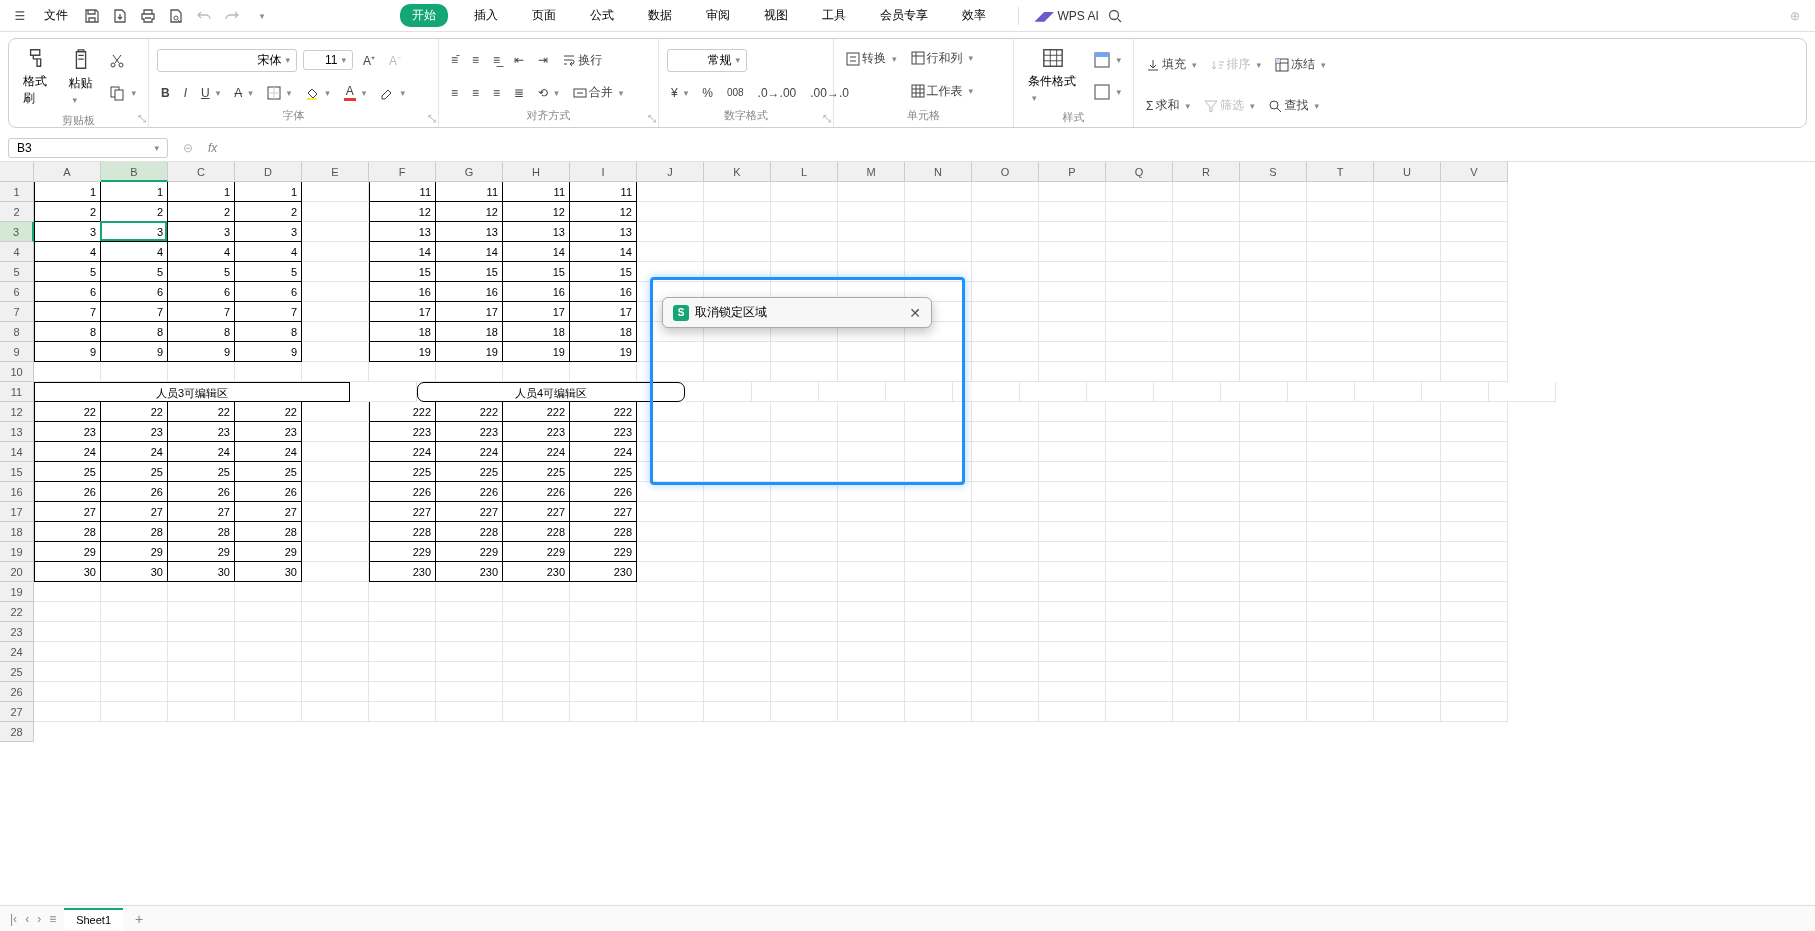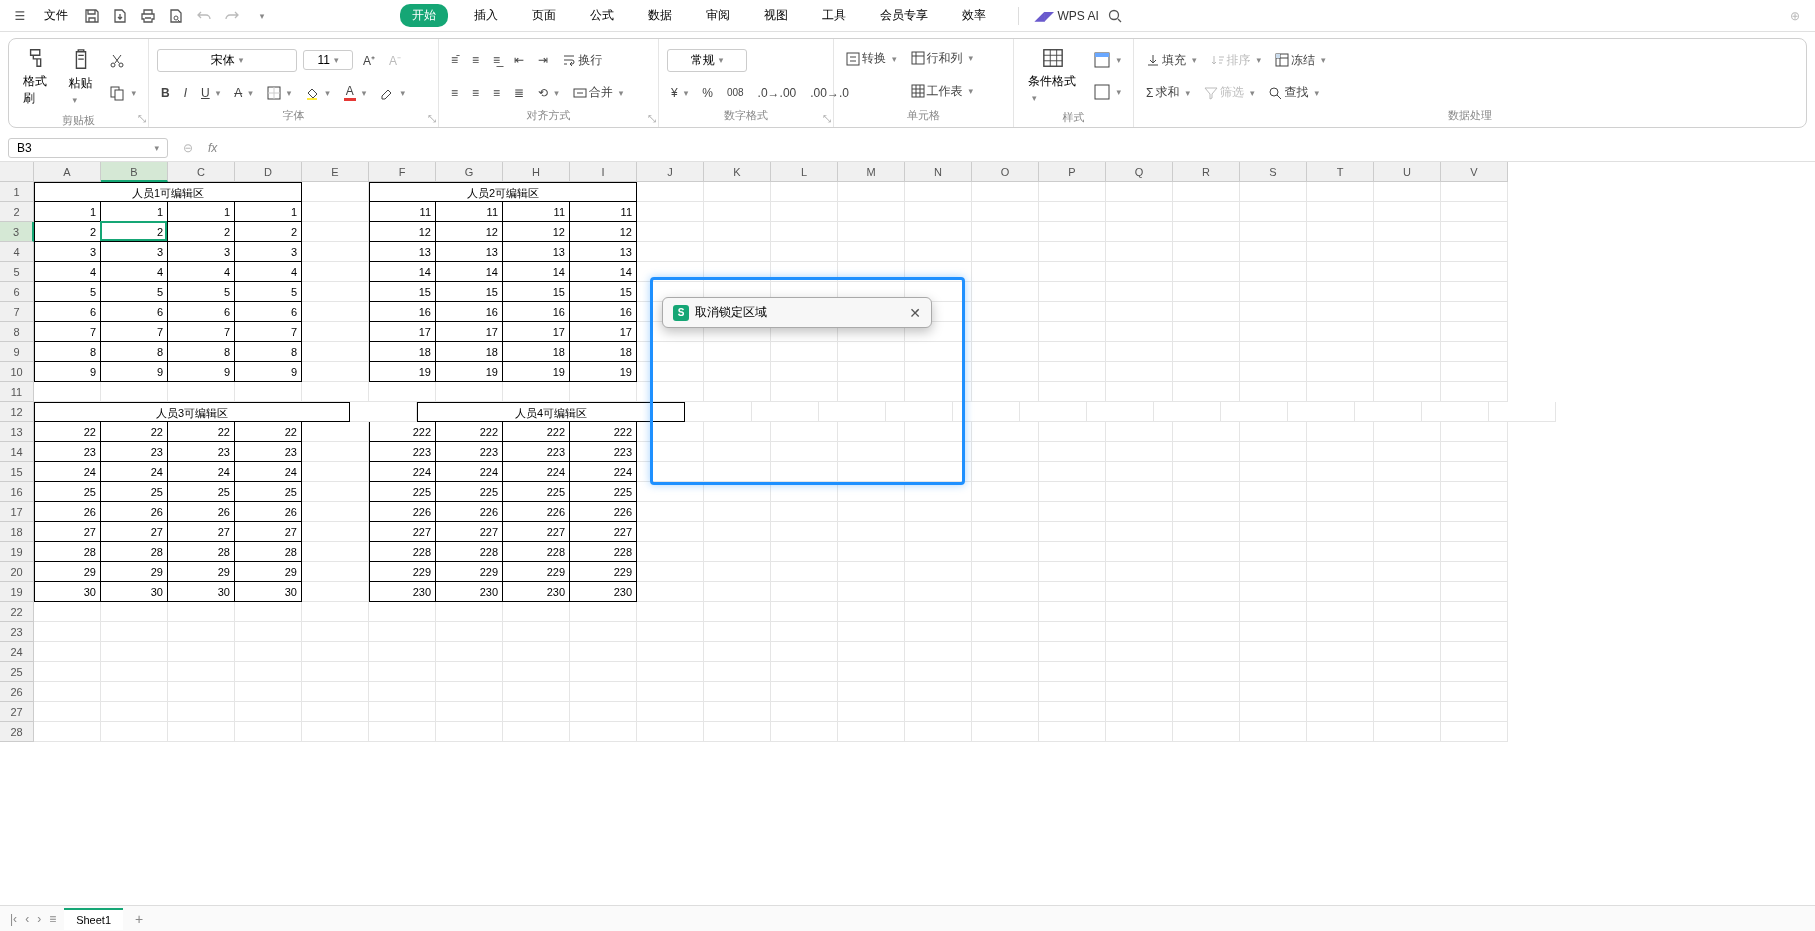--- a/index.html
+++ b/index.html
@@ -13,21 +13,21 @@
 .wps-ai-icon { color: #6a5acd; font-weight: bold; }
 .ribbon { display: flex; height: 90px; border: 1px solid #d0d0d0; border-radius: 8px; margin: 6px 8px; }
 .ribbon-group { display: flex; flex-direction: column; padding: 4px 8px; border-right: 1px solid #e5e5e5; position: relative; }
 .ribbon-group:last-child { border-right: none; }
 .ribbon-group-label { text-align: center; font-size: 11px; color: #888; margin-top: auto; padding-top: 2px; }
 .ribbon-row { display: flex; align-items: center; gap: 6px; flex: 1; }
 .ribbon-col { display: flex; flex-direction: column; gap: 12px; justify-content: space-between; }
 .ribbon-item { display: flex; align-items: center; gap: 2px; padding: 2px 4px; cursor: pointer; color: #444; font-size: 12px; white-space: nowrap; }
 .ribbon-item.disabled { color: #bbb; }
 .ribbon-big { display: flex; flex-direction: column; align-items: center; gap: 4px; padding: 4px 6px; cursor: pointer; }
-.select-box { border: 1px solid #ccc; border-radius: 3px; padding: 2px 6px; display: flex; align-items: center; justify-content: center; background: #fff; }
+.select-box { border: 1px solid #ccc; border-radius: 3px; padding: 2px 6px; display: flex; align-items: center; justify-content: flex-end; background: #fff; }
 .chev { font-size: 9px; color: #888; margin-left: 4px; }
 .expand-corner { position: absolute; right: 2px; bottom: 2px; font-size: 10px; color: #999; cursor: pointer; }
 .name-fx-bar { display: flex; align-items: center; height: 28px; padding: 0 8px; gap: 8px; border-bottom: 1px solid #e0e0e0; }
 .name-box { width: 160px; border: 1px solid #ccc; border-radius: 3px; padding: 2px 8px; display: flex; justify-content: space-between; align-items: center; }
 .fx-box { flex: 1; display: flex; align-items: center; gap: 8px; }
 .fx-label { font-style: italic; color: #888; }
 .sheet-area { position: relative; overflow: hidden; }
 .col-headers { display: flex; height: 20px; }
 .corner-cell { width: 34px; background: #f0f0f0; border-right: 1px solid #ccc; border-bottom: 1px solid #ccc; }
 .col-header { background: #f0f0f0; border-right: 1px solid #ccc; border-bottom: 1px solid #ccc; text-align: center; line-height: 20px; color: #555; font-size: 11px; }
@@ -388,21 +388,20 @@
         <span class="ribbon-item">
             <svg width="14" height="14" viewBox="0 0 14 14">
               <circle cx="6" cy="6" r="4" fill="none" stroke="#444"></circle>
               <path stroke="#444" d="M9 9l4 4"></path>
             </svg> 
             <span>查找</span>
             <span class="chev">▾</span>
           </span>
       </div>
     </div>
-    <div class="ribbon-group-label">数据处理</div>
   </div>
 </div>
 
 <div class="name-fx-bar">
   <div class="name-box">
       <span>B3</span>
       <span class="chev">▾</span>
     </div>
   <div class="fx-box">
     <span class="icon-btn" style="color:#bbb">⊖</span>
@@ -463,38 +462,20 @@
         <div class="row-header">22</div>
         <div class="row-header">23</div>
         <div class="row-header">24</div>
         <div class="row-header">25</div>
         <div class="row-header">26</div>
         <div class="row-header">27</div>
         <div class="row-header">28</div>
       </div>
     <div class="cells" id="cells">
         <div class="cell-row">
-          <div class="cell title b-b b-r b-l b-t" style="width: 268px;">人员1可编辑区</div>
-          <div class="cell" style="width: 67px;"></div>
-          <div class="cell title b-b b-r b-l b-t" style="width: 268px;">人员2可编辑区</div>
-          <div class="cell" style="width: 67px;"></div>
-          <div class="cell" style="width: 67px;"></div>
-          <div class="cell" style="width: 67px;"></div>
-          <div class="cell" style="width: 67px;"></div>
-          <div class="cell" style="width: 67px;"></div>
-          <div class="cell" style="width: 67px;"></div>
-          <div class="cell" style="width: 67px;"></div>
-          <div class="cell" style="width: 67px;"></div>
-          <div class="cell" style="width: 67px;"></div>
-          <div class="cell" style="width: 67px;"></div>
-          <div class="cell" style="width: 67px;"></div>
-          <div class="cell" style="width: 67px;"></div>
-          <div class="cell" style="width: 67px;"></div>
-        </div>
-        <div class="cell-row">
           <div class="cell b-b b-r b-l" style="width: 67px;">1</div>
           <div class="cell b-b b-r" style="width: 67px;">1</div>
           <div class="cell b-b b-r" style="width: 67px;">1</div>
           <div class="cell b-b b-r" style="width: 67px;">1</div>
           <div class="cell" style="width: 67px;"></div>
           <div class="cell b-b b-r b-l" style="width: 67px;">11</div>
           <div class="cell b-b b-r" style="width: 67px;">11</div>
           <div class="cell b-b b-r" style="width: 67px;">11</div>
           <div class="cell b-b b-r" style="width: 67px;">11</div>
           <div class="cell" style="width: 67px;"></div>
@@ -723,21 +704,21 @@
           <div class="cell" style="width: 67px;"></div>
           <div class="cell" style="width: 67px;"></div>
           <div class="cell" style="width: 67px;"></div>
           <div class="cell" style="width: 67px;"></div>
           <div class="cell" style="width: 67px;"></div>
           <div class="cell" style="width: 67px;"></div>
         </div>
         <div class="cell-row">
           <div class="cell title b-b b-r b-l b-t" style="width: 316px;">人员3可编辑区</div>
           <div class="cell" style="width: 67px;"></div>
-          <div class="cell title b-b b-r b-l b-t" style="width: 268px;">人员4可编辑区</div>
+          <div class="cell title b-b b-r b-l b-t" style="width: 268px; border-radius: 7px;">人员4可编辑区</div>
           <div class="cell" style="width: 67px;"></div>
           <div class="cell" style="width: 67px;"></div>
           <div class="cell" style="width: 67px;"></div>
           <div class="cell" style="width: 67px;"></div>
           <div class="cell" style="width: 67px;"></div>
           <div class="cell" style="width: 67px;"></div>
           <div class="cell" style="width: 67px;"></div>
           <div class="cell" style="width: 67px;"></div>
           <div class="cell" style="width: 67px;"></div>
           <div class="cell" style="width: 67px;"></div>

